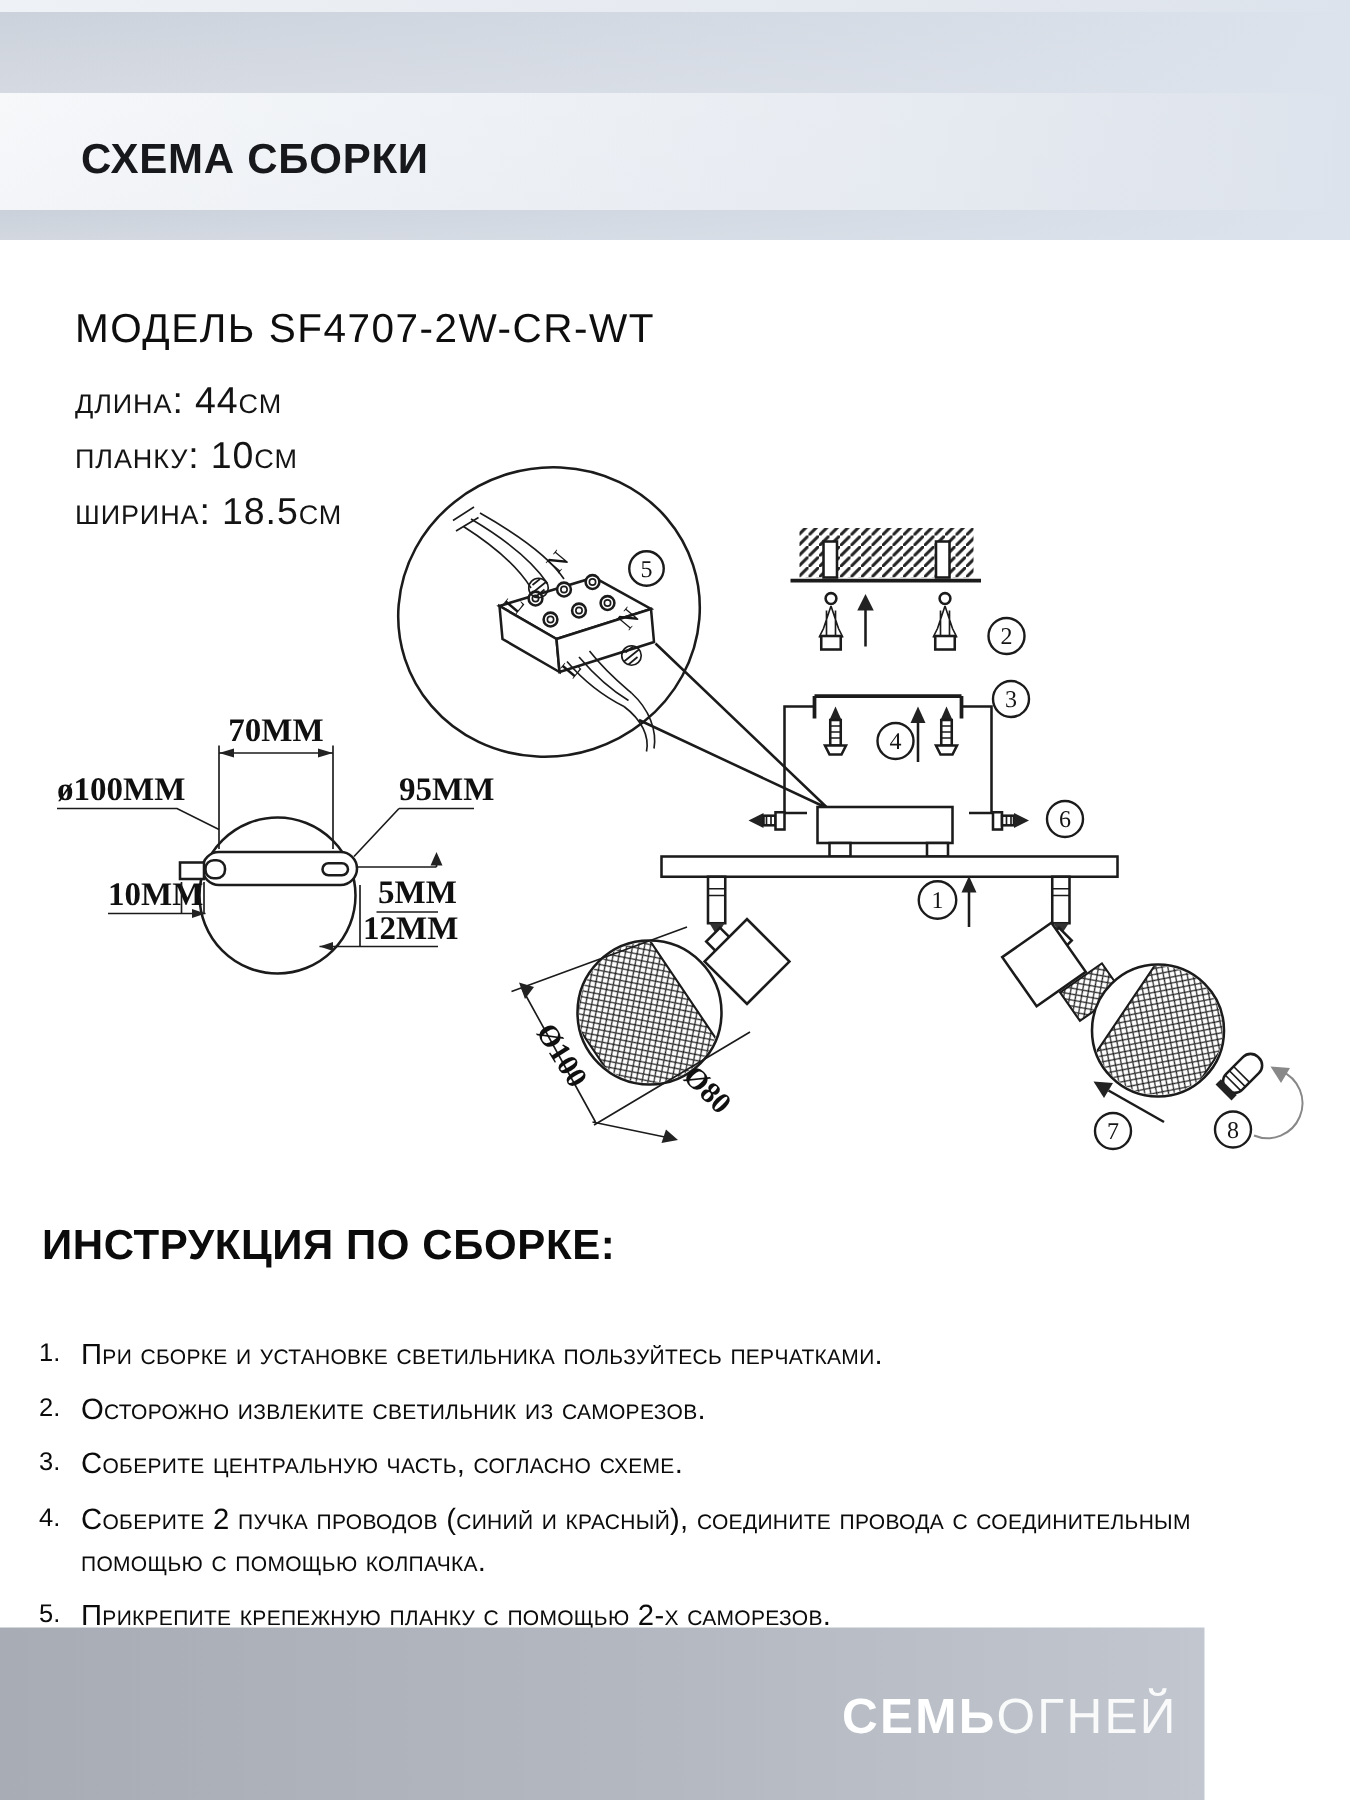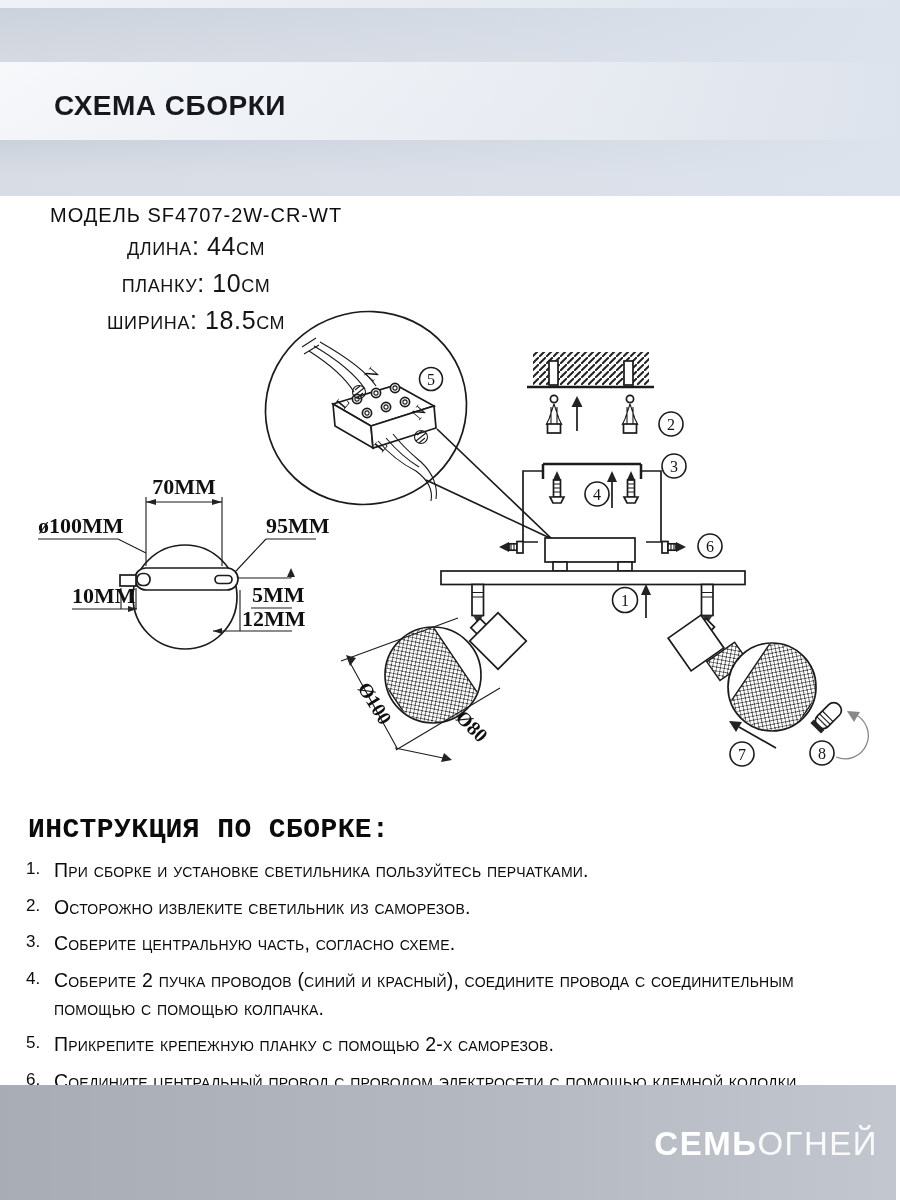--- a/index.html
+++ b/index.html
@@ -2,61 +2,61 @@
 <html><head>
 <meta charset="utf-8">
 <style>
   html,body{margin:0;padding:0;}
   body{
     width:900px;height:1200px;position:relative;background:#ffffff;
     font-family:"Liberation Sans",sans-serif;overflow:hidden;color:#111;
   }
   
   .header{
-    position:absolute;top:0;left:0;width:900px;height:196px;
+    position:absolute;top:0;left:0;width:900px;height:160px;
     background:linear-gradient(180deg,
       #eef1f5 0,#eef1f5 8px,
       #ccd2db 8px,#d5dae2 62px,
       #f6f8fa 62px,#f3f5f8 140px,
       #cbd1da 140px,#d8dde5 176px);
   }
   .header::after{
     content:'';position:absolute;inset:0;
     background:linear-gradient(90deg,rgba(221,227,236,0) 0%,rgba(221,227,236,.55) 62%,#dde3ec 100%);
   }
   .page-title{
     position:absolute;left:54px;top:90px;z-index:2;
     font-size:28px;font-weight:bold;letter-spacing:.5px;color:#16181c;
   }
   
   .model{position:absolute;left:50px;top:204px;}
-  .model-name{font-size:20px;letter-spacing:1px;color:#0e0e0e;margin-bottom:1px;}
-  .model-spec{font-size:25px;font-variant:small-caps;letter-spacing:.6px;line-height:37px;color:#141414;text-align:center;}
+  .model-name{font-size:27px;letter-spacing:1px;color:#0e0e0e;margin-bottom:14px;}
+  .model-spec{font-size:25px;font-variant:small-caps;letter-spacing:.6px;line-height:37px;color:#141414;}
   
   .diagram{position:absolute;left:0;top:300px;}
   svg{display:block;}
   .ln{stroke:#1b1b1b;stroke-width:1.7;fill:none;}
   .lnw{stroke:#1b1b1b;stroke-width:1.7;fill:#fff;}
   .thin{stroke:#1b1b1b;stroke-width:1.1;fill:none;}
   .thk{stroke:#1b1b1b;stroke-width:2.5;fill:none;}
   .blk{fill:#222;stroke:none;}
   .dim{font-family:"Liberation Serif",serif;font-weight:bold;font-size:22px;fill:#101010;}
   .dims{font-family:"Liberation Serif",serif;font-weight:bold;font-size:20px;fill:#101010;}
   .wl{font-family:"Liberation Serif",serif;font-size:17px;fill:#151515;}
   .cnum{font-family:"Liberation Serif",serif;font-size:16px;fill:#151515;text-anchor:middle;}
   .ccirc{fill:#fff;stroke:#1b1b1b;stroke-width:1.6;}
   
   .instructions{position:absolute;left:26px;top:814px;width:858px;color:#0b0b0b;}
-  .instr-heading{font-size:28px;font-weight:600;letter-spacing:.4px;margin:0 2px 12px 2px;font-family:Liberation Mono, monospace;}
+  .instr-heading{font-size:28px;font-weight:600;letter-spacing:.4px;margin:0 2px 44px 2px;}
   .item{display:flex;margin-bottom:9px;font-size:19.5px;font-weight:500;}
   .item .num{flex:none;width:28px;font-size:17px;padding-top:2px;}
   .item .txt{flex:1;line-height:1.42;letter-spacing:.2px;font-variant:small-caps;}
   
   .footer{
-    position:absolute;left:0;bottom:0;width:896px;height:115px;
+    position:absolute;left:0;bottom:0;width:803px;height:115px;
     background:linear-gradient(90deg,#a8adb5 0%,#b4b9c1 55%,#c2c7cf 100%);
     margin-top:12px;
   }
   .brand{position:absolute;right:18px;top:40px;font-size:33px;color:#fff;letter-spacing:1.5px;}
   .brand .b1{font-weight:bold;}
   .brand .b2{font-weight:normal;opacity:.92;}
 </style>
 </head>
 <body>
 

